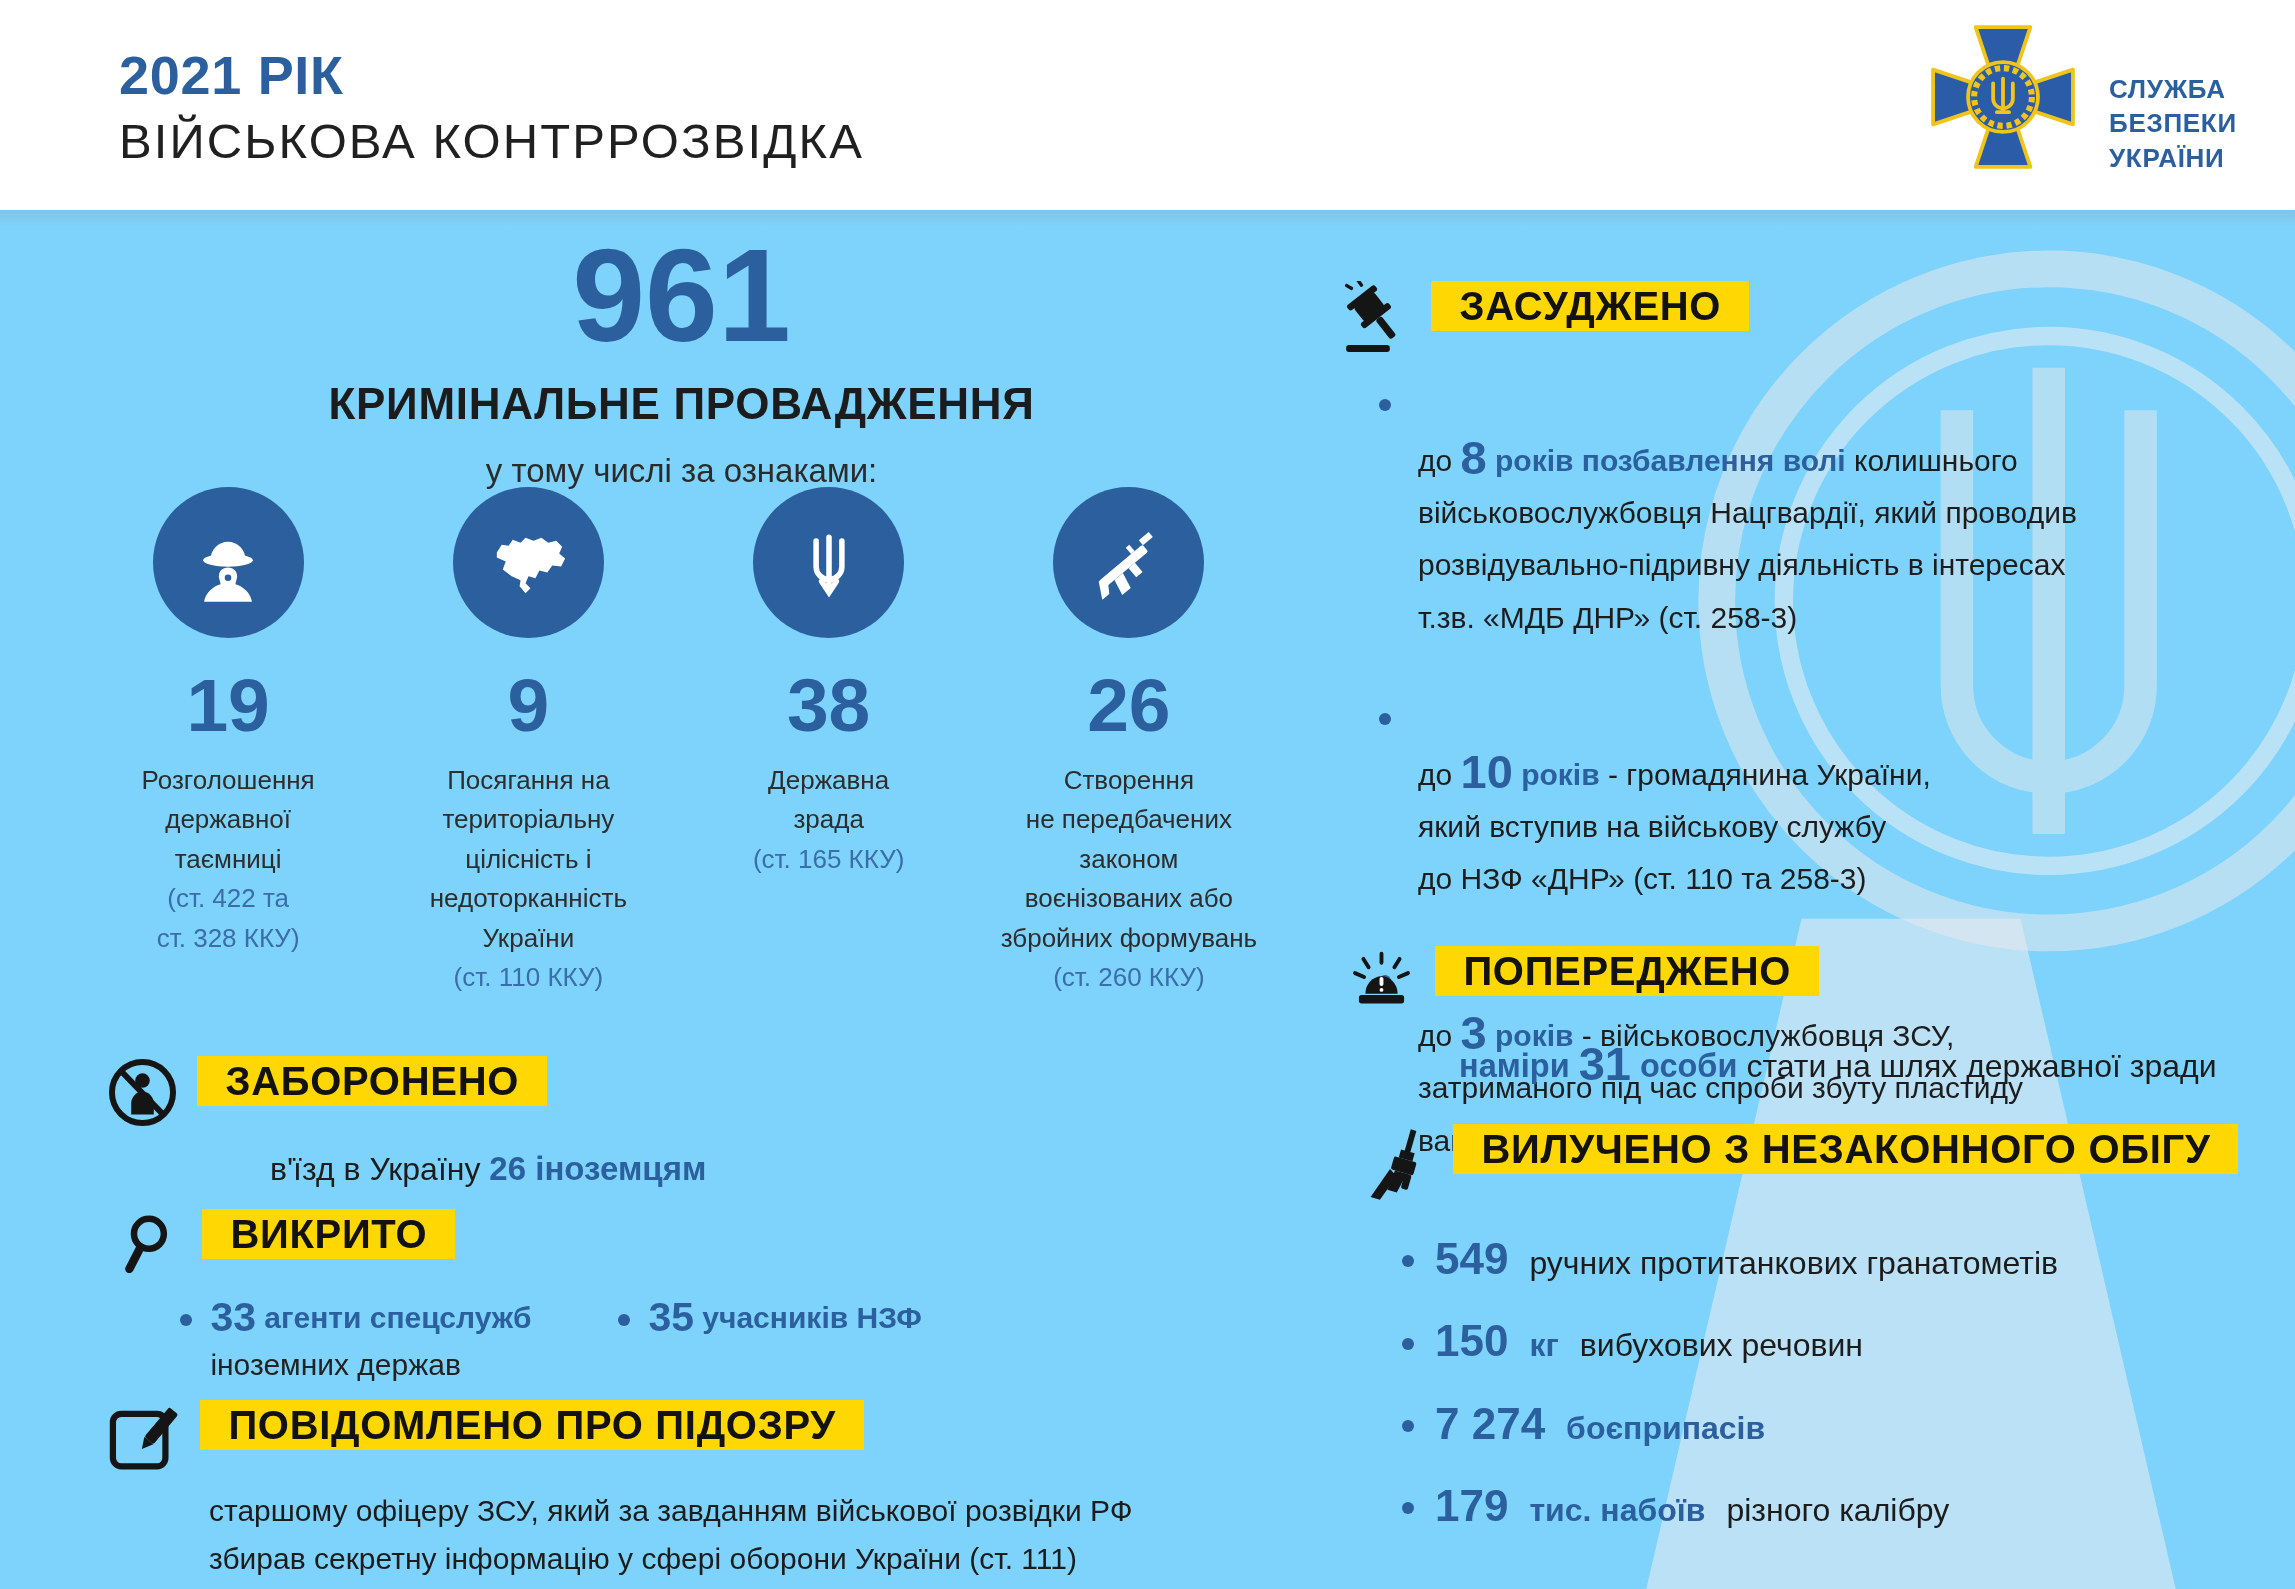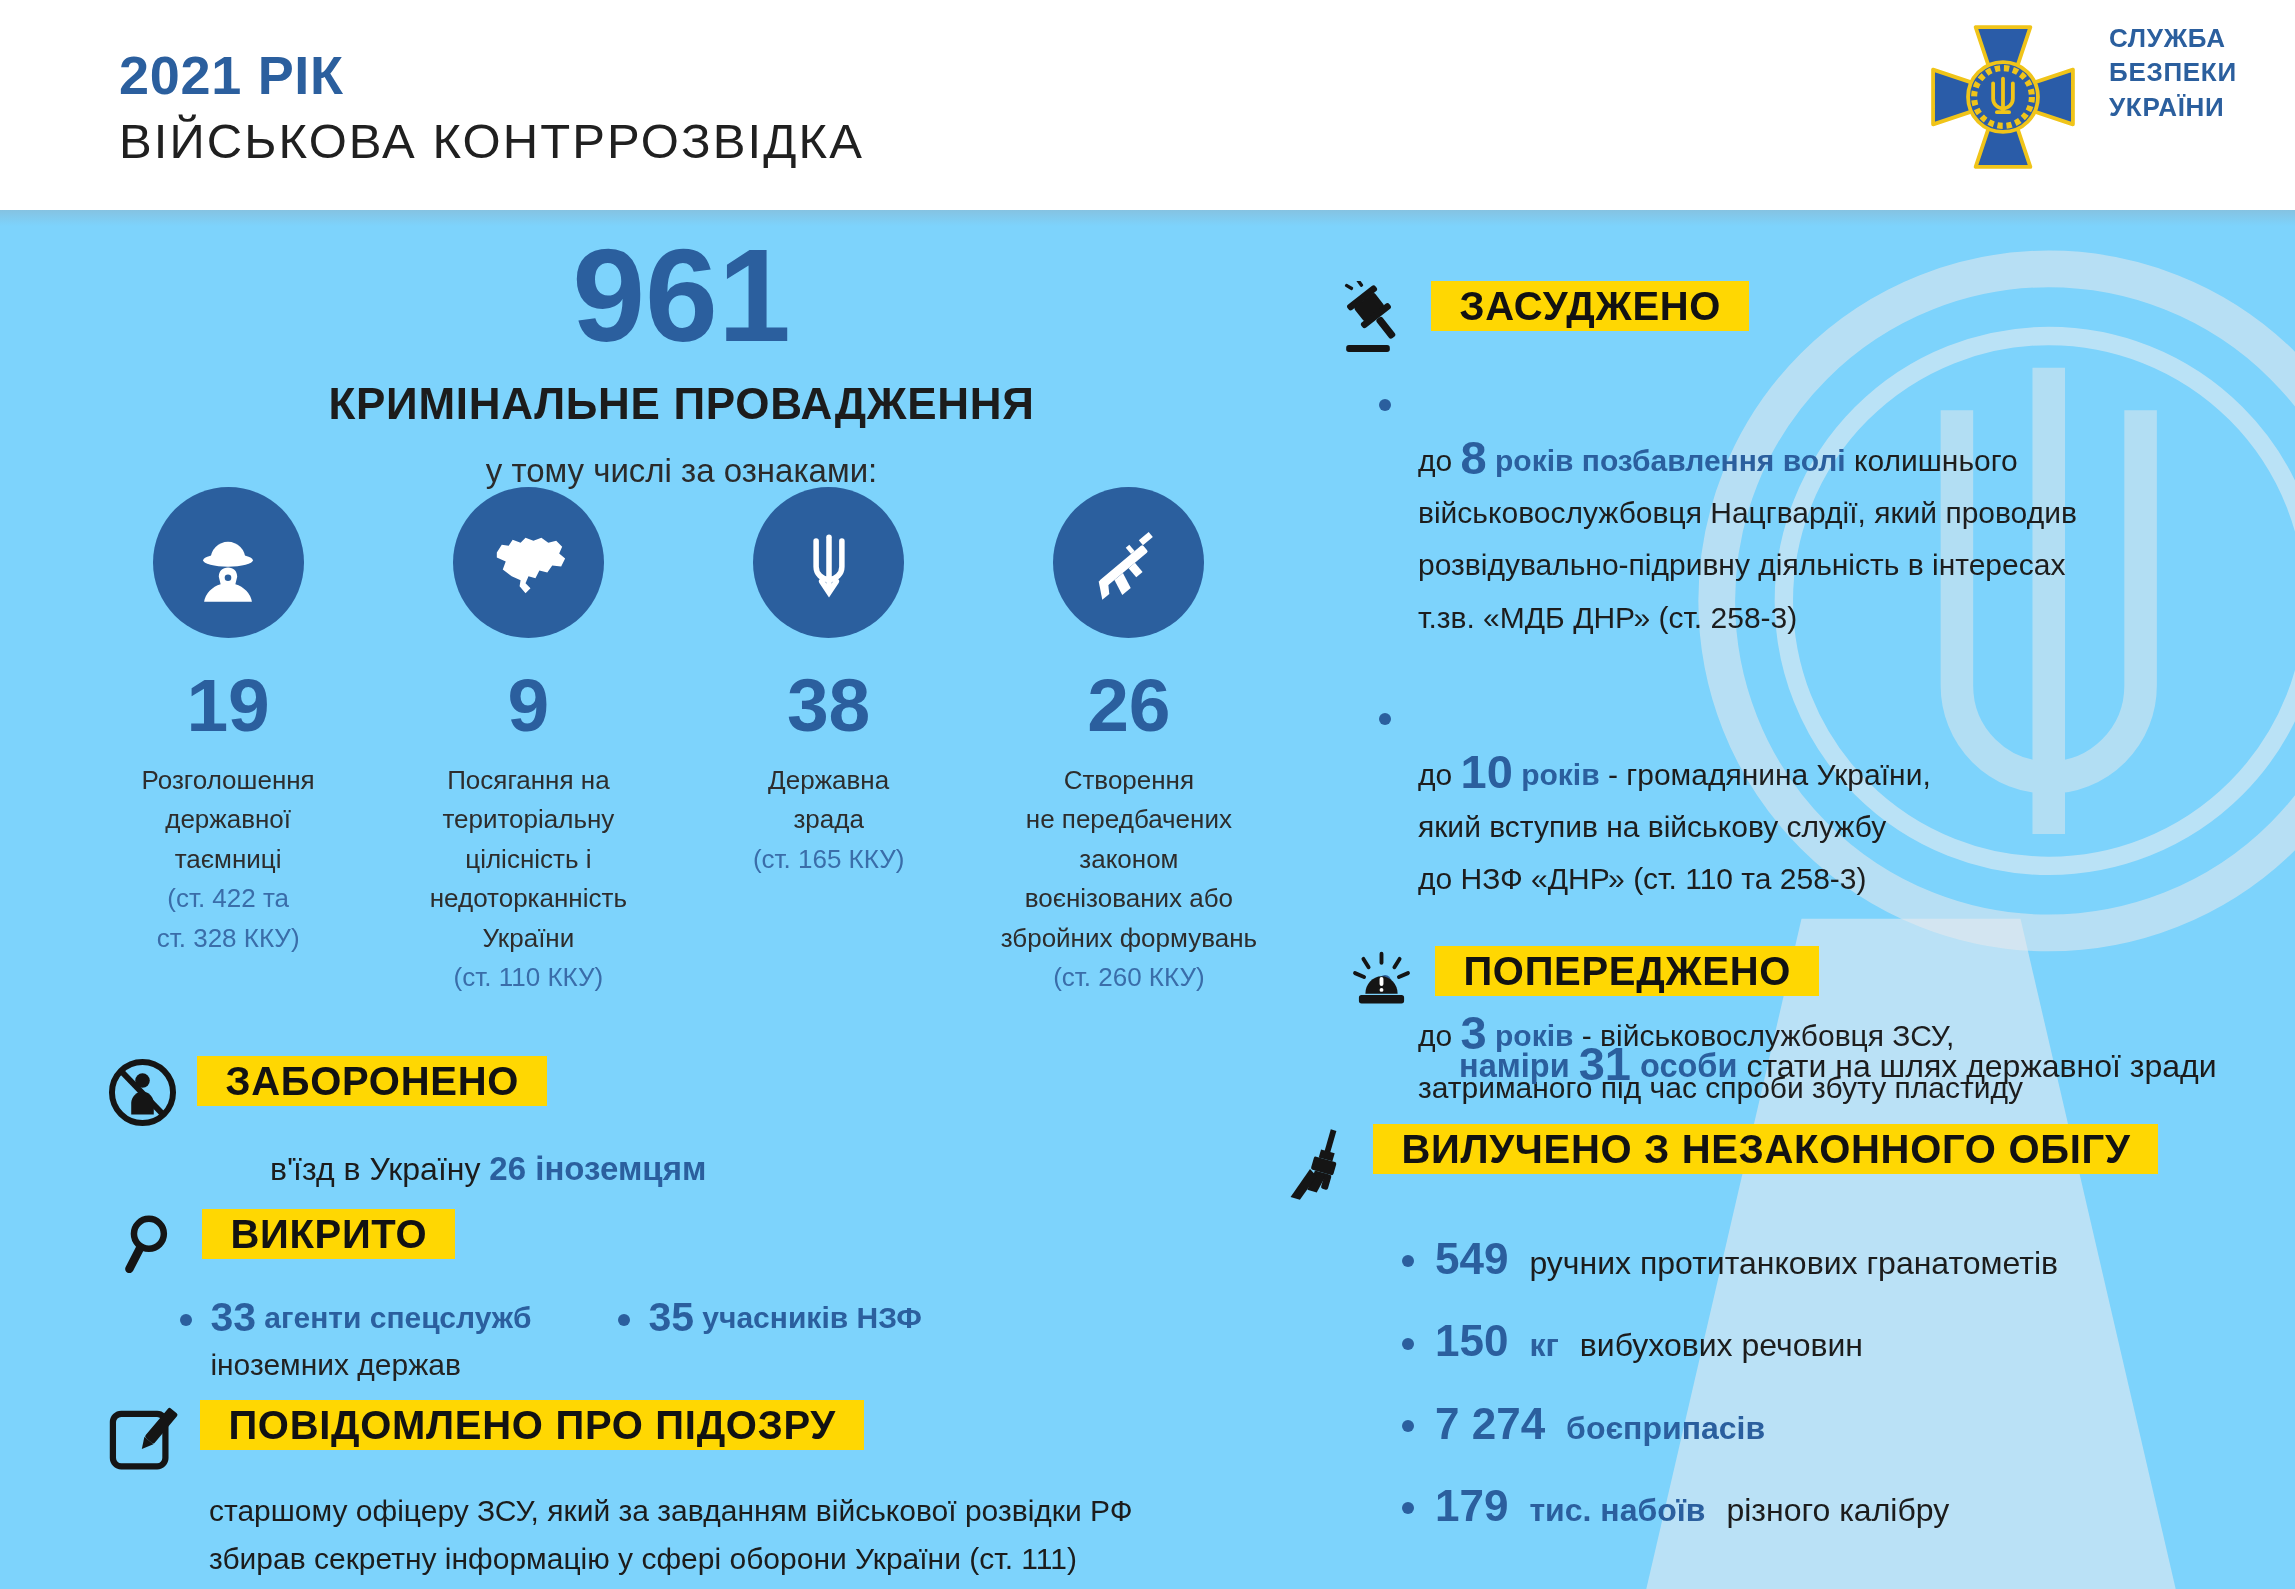--- a/index.html
+++ b/index.html
@@ -7,21 +7,21 @@
           font-family:"Liberation Sans","DejaVu Sans",sans-serif;color:#1d1d1b;}
   
   .watermark{position:absolute;pointer-events:none;z-index:0;}
   .header-sep{position:absolute;left:0;top:210px;width:2295px;height:15.5px;z-index:1;
               background:linear-gradient(to bottom, rgba(150,156,165,.30), rgba(150,156,165,0));}
   
   .header{position:absolute;left:0;top:0;width:2295px;height:210px;background:#ffffff;z-index:2;}
   .title-block{position:absolute;left:119px;top:44px;}
   .year-title{font-size:54px;font-weight:800;color:#2b5f9e;letter-spacing:0.7px;}
   .subtitle{font-size:49px;font-weight:300;color:#202020;letter-spacing:2.1px;margin-top:7px;}
-  .logo-block{position:absolute;left:1927px;top:21px;display:flex;align-items:flex-start;gap:30px;}
+  .logo-block{position:absolute;left:1927px;top:21px;display:flex;align-items:flex-end;gap:30px;}
   .logo-text{font-size:26px;font-weight:700;color:#2b5f9e;line-height:1.32;letter-spacing:0.7px;white-space:pre-line;}
   
   .hero{position:absolute;left:141px;top:230px;width:1081px;text-align:center;z-index:2;}
   .hero-number{font-size:131px;font-weight:700;color:#2b5f9e;line-height:1;}
   .hero-title{font-size:44px;font-weight:700;color:#1c1c1c;letter-spacing:0.7px;margin-top:18.4px;}
   .hero-sub{font-size:33px;font-weight:400;color:#2b2b2b;margin-top:23px;}
   
   .cats{position:absolute;left:78px;top:487px;width:1201px;display:flex;z-index:2;}
   .cat{flex:1;text-align:center;}
   .cat-circle{width:151px;height:151px;border-radius:50%;background:#2b5f9e;margin:0 auto;
@@ -315,21 +315,21 @@
         <rect x="52" y="48" width="6" height="14" rx="3" fill="#ffffff"></rect>
         <circle cx="55" cy="68" r="3" fill="#ffffff"></circle>
       </svg>
     </span>
     <span class="yellow-title">ПОПЕРЕДЖЕНО</span>
   </div>
   <div class="pop-text">
     <span class="accent">наміри </span><span class="inline-big">31</span><span class="accent"> особи </span><span>стати на шлях державної зради</span>
   </div>
 
-  <div class="sec" style="left:1284px;top:1124px;">
+  <div class="sec" style="left:1364px;top:1124px;">
     <span class="icon-box">
       <svg width="71" height="113" viewBox="0 0 110 170">
         <g fill="#151515" transform="rotate(16 55 85)">
           <rect x="50" y="4" width="9" height="36"></rect>
           <rect x="44" y="38" width="22" height="13"></rect>
           <rect x="37" y="51" width="36" height="21" rx="3"></rect>
           <path d="M44,72 h19 l-7,32 h-15 z"></path>
           <rect x="60" y="72" width="11" height="24" rx="3"></rect>
           <path d="M36,72 l-17,50 h15 l15,-42 z"></path>
         </g>

